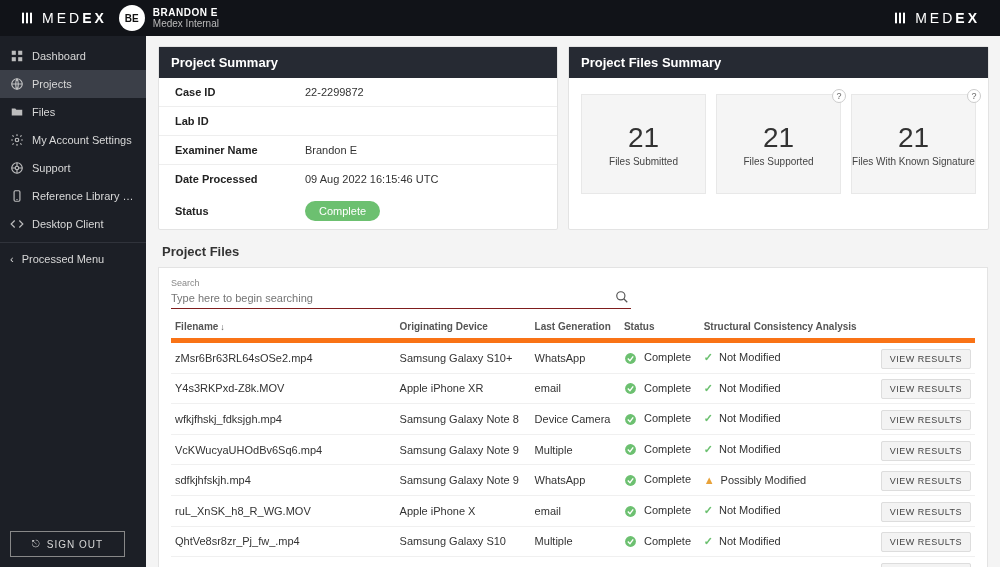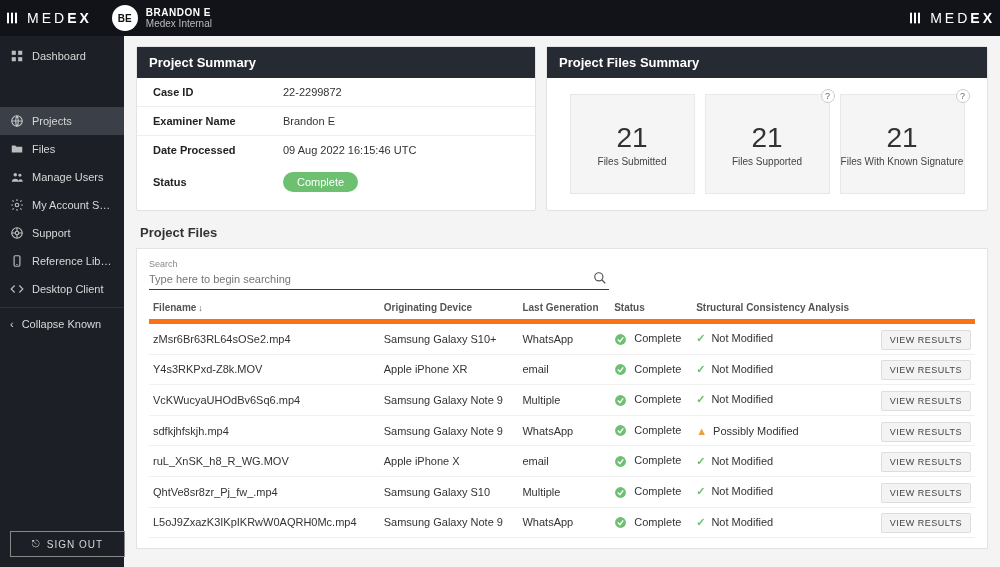--- a/index.html
+++ b/index.html
@@ -1,31 +1,31 @@
 <!DOCTYPE html>
 <html><head>
 <meta charset="utf-8">
 <style>
   * { box-sizing: border-box; margin: 0; padding: 0; }
   html, body { width: 1000px; height: 567px; overflow: hidden; font-family: -apple-system, BlinkMacSystemFont, "Segoe UI", Arial, sans-serif; background: #f4f4f4; }
-  .topbar { height: 36px; background: #111318; display: flex; align-items: center; padding: 0 5px; color: #fff; }
+  .topbar { height: 36px; background: #111318; display: flex; align-items: center; padding: 0 20px; color: #fff; }
   .logo { display: flex; align-items: center; gap: 6px; }
   .logo-icon { width: 16px; height: 16px; display:inline-block; }
   .logo-text { font-size: 14px; letter-spacing: 3px; font-weight: 300; }
   .logo-text b { font-weight: 700; }
-  .avatar { width: 26px; height: 26px; border-radius: 50%; background: #fff; color:#111; display:flex; align-items:center; justify-content:center; font-size:10px; font-weight:700; margin-left: 20px; }
+  .avatar { width: 26px; height: 26px; border-radius: 50%; background: #fff; color:#111; display:flex; align-items:center; justify-content:center; font-size:10px; font-weight:700; margin-left: 12px; }
   .userblock { display:flex; flex-direction:column; margin-left:8px; line-height:1.1; }
   .userblock .name { font-size:10px; font-weight:700; letter-spacing:0.5px; }
   .userblock .org { font-size:10px; color:#bbb; }
   .topbar-right { margin-left:auto; display:flex; align-items:center; gap:6px; }
   .layout { display:flex; height: calc(567px - 36px); }
-  .sidebar { width: 124px; background:#1c1f26; color:#d8d8d8; display:flex; flex-direction:column; font-size:11px; }
+  .sidebar { width: 146px; background:#1c1f26; color:#d8d8d8; display:flex; flex-direction:column; font-size:11px; }
   .nav { list-style:none; padding-top:6px; }
   .nav li { display:flex; align-items:center; gap:8px; padding:7px 10px; cursor:pointer; }
-  .nav li.active { background:#3b3f48;margin-top:37px; }
+  .nav li.active { background:#3b3f48; }
   .nav li .icn { width:14px; flex:0 0 14px; display:flex; align-items:center; justify-content:center; opacity:0.85;}
   .nav li span.lbl { flex:1; white-space:nowrap; overflow:hidden; text-overflow:ellipsis; }
   .collapse { border-top:1px solid #30333b; padding:10px; display:flex; align-items:center; gap:8px; font-size:11px; cursor:pointer; margin-top:4px;}
   .signout-wrap { margin-top:auto; padding:10px; }
   .signout { border:1px solid #888; width:115px; padding:6px 0; display:flex; align-items:center; justify-content:center; gap:6px; font-size:10px; letter-spacing:1px; cursor:pointer; }
   .main { flex:1; overflow:auto; padding:10px 12px; }
   .panels { display:flex; gap:10px; }
   .panel { background:#fff; border:1px solid #e3e3e3; border-radius:2px; flex:1; }
   .panel.left { flex:0 0 400px; }
   .panel-header { background:#262a33; color:#fff; padding:8px 12px; font-size:13px; font-weight:600; }
@@ -112,31 +112,20 @@
         <li>
           <span class="icn">
             <svg width="14" height="14" viewBox="0 0 24 24" fill="#d8d8d8">
               <path d="M3 6h6l2 2h10v10H3z"></path>
             </svg>
           </span>
           <span class="lbl">Files</span>
         </li>
         <li>
           <span class="icn">
-            <svg width="14" height="14" viewBox="0 0 24 24" fill="#d8d8d8">
-              <circle cx="9" cy="8" r="3"></circle>
-              <circle cx="17" cy="9" r="2.5"></circle>
-              <path d="M3 20c0-3 3-5 6-5s6 2 6 5"></path>
-              <path d="M14 20c0-2 2-4 4-4s4 2 4 4"></path>
-            </svg>
-          </span>
-          <span class="lbl">Manage Users</span>
-        </li>
-        <li>
-          <span class="icn">
             <svg width="14" height="14" viewBox="0 0 24 24" fill="none" stroke="#d8d8d8" stroke-width="2">
               <circle cx="12" cy="12" r="3"></circle>
               <path d="M12 2v3M12 19v3M4.2 4.2l2.1 2.1M17.7 17.7l2.1 2.1M2 12h3M19 12h3M4.2 19.8l2.1-2.1M17.7 6.3l2.1-2.1"></path>
             </svg>
           </span>
           <span class="lbl">My Account Settings</span>
         </li>
         <li>
           <span class="icn">
             <svg width="14" height="14" viewBox="0 0 24 24" fill="none" stroke="#d8d8d8" stroke-width="2">
@@ -161,38 +150,42 @@
             <svg width="14" height="14" viewBox="0 0 24 24" fill="none" stroke="#d8d8d8" stroke-width="2">
               <polyline points="8 6 2 12 8 18"></polyline>
               <polyline points="16 6 22 12 16 18"></polyline>
             </svg>
           </span>
           <span class="lbl">Desktop Client</span>
         </li>
       </ul>
     <div class="collapse">
       <span>‹</span>
-      <span>Collapse Known</span>
+      <span>Processed Menu</span>
     </div>
     <div class="signout-wrap">
       <div class="signout">
         <span>⎋</span>
         <span>SIGN OUT</span>
       </div>
     </div>
   </div>
 
   <div class="main">
     <div class="panels">
       <div class="panel left">
         <div class="panel-header">Project Summary</div>
         <div id="summary-rows">
             <div class="kv">
               <div class="k">Case ID</div>
               <div class="v">22-2299872</div>
+            </div>
+            <div class="kv">
+              <div class="k">Lab ID</div>
+              <div class="v"></div>
             </div>
             <div class="kv">
               <div class="k">Examiner Name</div>
               <div class="v">Brandon E</div>
             </div>
             <div class="kv">
               <div class="k">Date Processed</div>
               <div class="v">09 Aug 2022 16:15:46 UTC</div>
             </div>
           </div>
@@ -262,20 +255,31 @@
               <td>Apple iPhone XR</td>
               <td>email</td>
               <td><span class="chk"><svg width="13" height="13" viewBox="0 0 24 24" style="display:inline;vertical-align:middle">
                     <circle cx="12" cy="12" r="10" fill="#6cc070"></circle>
                     <polyline points="7 12 11 16 17 8" fill="none" stroke="#fff" stroke-width="2.5"></polyline>
                   </svg></span> Complete</td>
               <td><span class="chk-green">✓</span> Not Modified</td>
               <td style="text-align:right"><span class="btn">VIEW RESULTS</span></td>
             </tr>
             <tr>
+              <td>wfkjfhskj_fdksjgh.mp4</td>
+              <td>Samsung Galaxy Note 8</td>
+              <td>Device Camera</td>
+              <td><span class="chk"><svg width="13" height="13" viewBox="0 0 24 24" style="display:inline;vertical-align:middle">
+                    <circle cx="12" cy="12" r="10" fill="#6cc070"></circle>
+                    <polyline points="7 12 11 16 17 8" fill="none" stroke="#fff" stroke-width="2.5"></polyline>
+                  </svg></span> Complete</td>
+              <td><span class="chk-green">✓</span> Not Modified</td>
+              <td style="text-align:right"><span class="btn">VIEW RESULTS</span></td>
+            </tr>
+            <tr>
               <td>VcKWucyaUHOdBv6Sq6.mp4</td>
               <td>Samsung Galaxy Note 9</td>
               <td>Multiple</td>
               <td><span class="chk"><svg width="13" height="13" viewBox="0 0 24 24" style="display:inline;vertical-align:middle">
                     <circle cx="12" cy="12" r="10" fill="#6cc070"></circle>
                     <polyline points="7 12 11 16 17 8" fill="none" stroke="#fff" stroke-width="2.5"></polyline>
                   </svg></span> Complete</td>
               <td><span class="chk-green">✓</span> Not Modified</td>
               <td style="text-align:right"><span class="btn">VIEW RESULTS</span></td>
             </tr>

